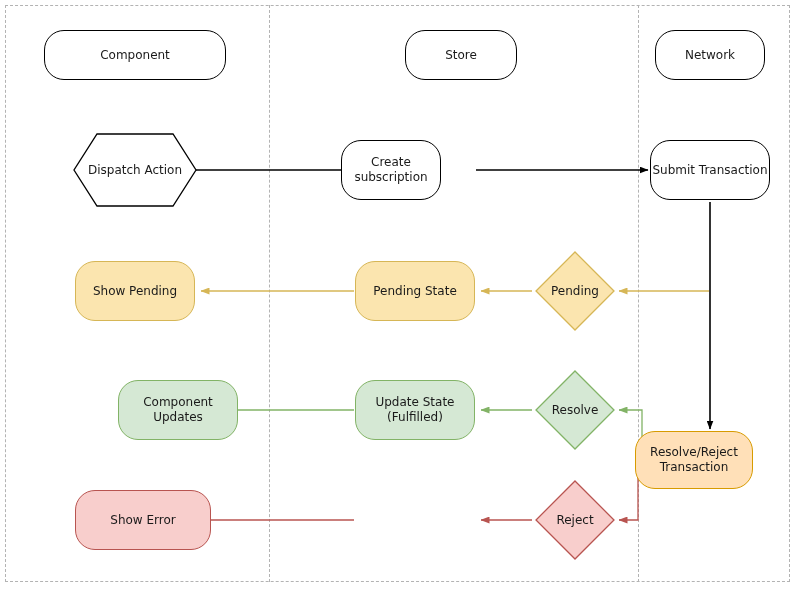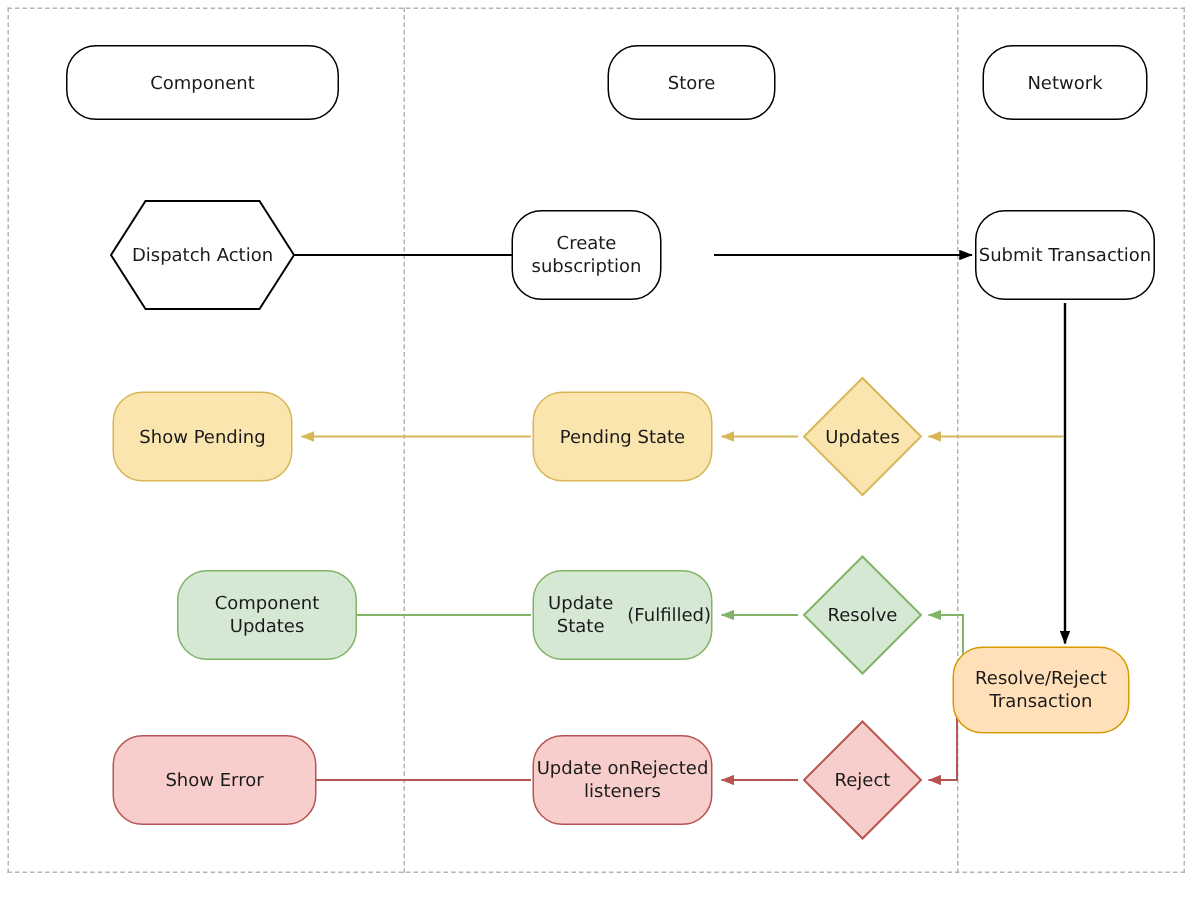--- a/index.html
+++ b/index.html
@@ -151,52 +151,48 @@
   </div>
 
   <div class="node rect yellow" style="left:355px; top:261px; width:120px; height:60px;">
     <span class="node-label">Pending State</span>
   </div>
 
   <div class="node dia-wrap" style="left:535px; top:251px; width:80px; height:80px;">
     <svg width="80" height="80" viewBox="0 0 80 80">
       <polygon points="40,1 79,40 40,79 1,40" fill="#fbe5af" stroke="#d6b656" stroke-width="1.3"></polygon>
     </svg>
-    <span class="node-label">Updates</span>
+    <span class="node-label">Pending</span>
   </div>
 
   <div class="node rect green" style="left:75px; top:380px; width:120px; height:60px;margin-left:43px;">
     <span class="node-label">Component Updates</span>
   </div>
 
-  <div class="node rect green" style="left:355px; top:380px; width:120px; height:60px; flex-direction:row;">
+  <div class="node rect green" style="left:355px; top:380px; width:120px; height:60px; flex-direction:column;">
     <span class="node-label">Update State</span>
     <span class="node-label">(Fulfilled)</span>
   </div>
 
   <div class="node dia-wrap" style="left:535px; top:370px; width:80px; height:80px;">
     <svg width="80" height="80" viewBox="0 0 80 80">
       <polygon points="40,1 79,40 40,79 1,40" fill="#d5e8d4" stroke="#82b366" stroke-width="1.3"></polygon>
     </svg>
     <span class="node-label">Resolve</span>
   </div>
 
   <div class="node rect orange" style="left:635px; top:431px; width:118px; height:58px; flex-direction:column;">
     <span class="node-label">Resolve/Reject</span>
     <span class="node-label">Transaction</span>
   </div>
 
   <div class="node rect red" style="left:75px; top:490px; width:136px; height:60px;">
     <span class="node-label">Show Error</span>
   </div>
 
-  <div class="node rect red" style="left:355px; top:490px; width:120px; height:60px; flex-direction:column;">
-    <span class="node-label">Update onRejected</span>
-    <span class="node-label">listeners</span>
-  </div>
 
   <div class="node dia-wrap" style="left:535px; top:480px; width:80px; height:80px;">
     <svg width="80" height="80" viewBox="0 0 80 80">
       <polygon points="40,1 79,40 40,79 1,40" fill="#f8cecc" stroke="#b85450" stroke-width="1.3"></polygon>
     </svg>
     <span class="node-label">Reject</span>
   </div>
 
 </div>
 

